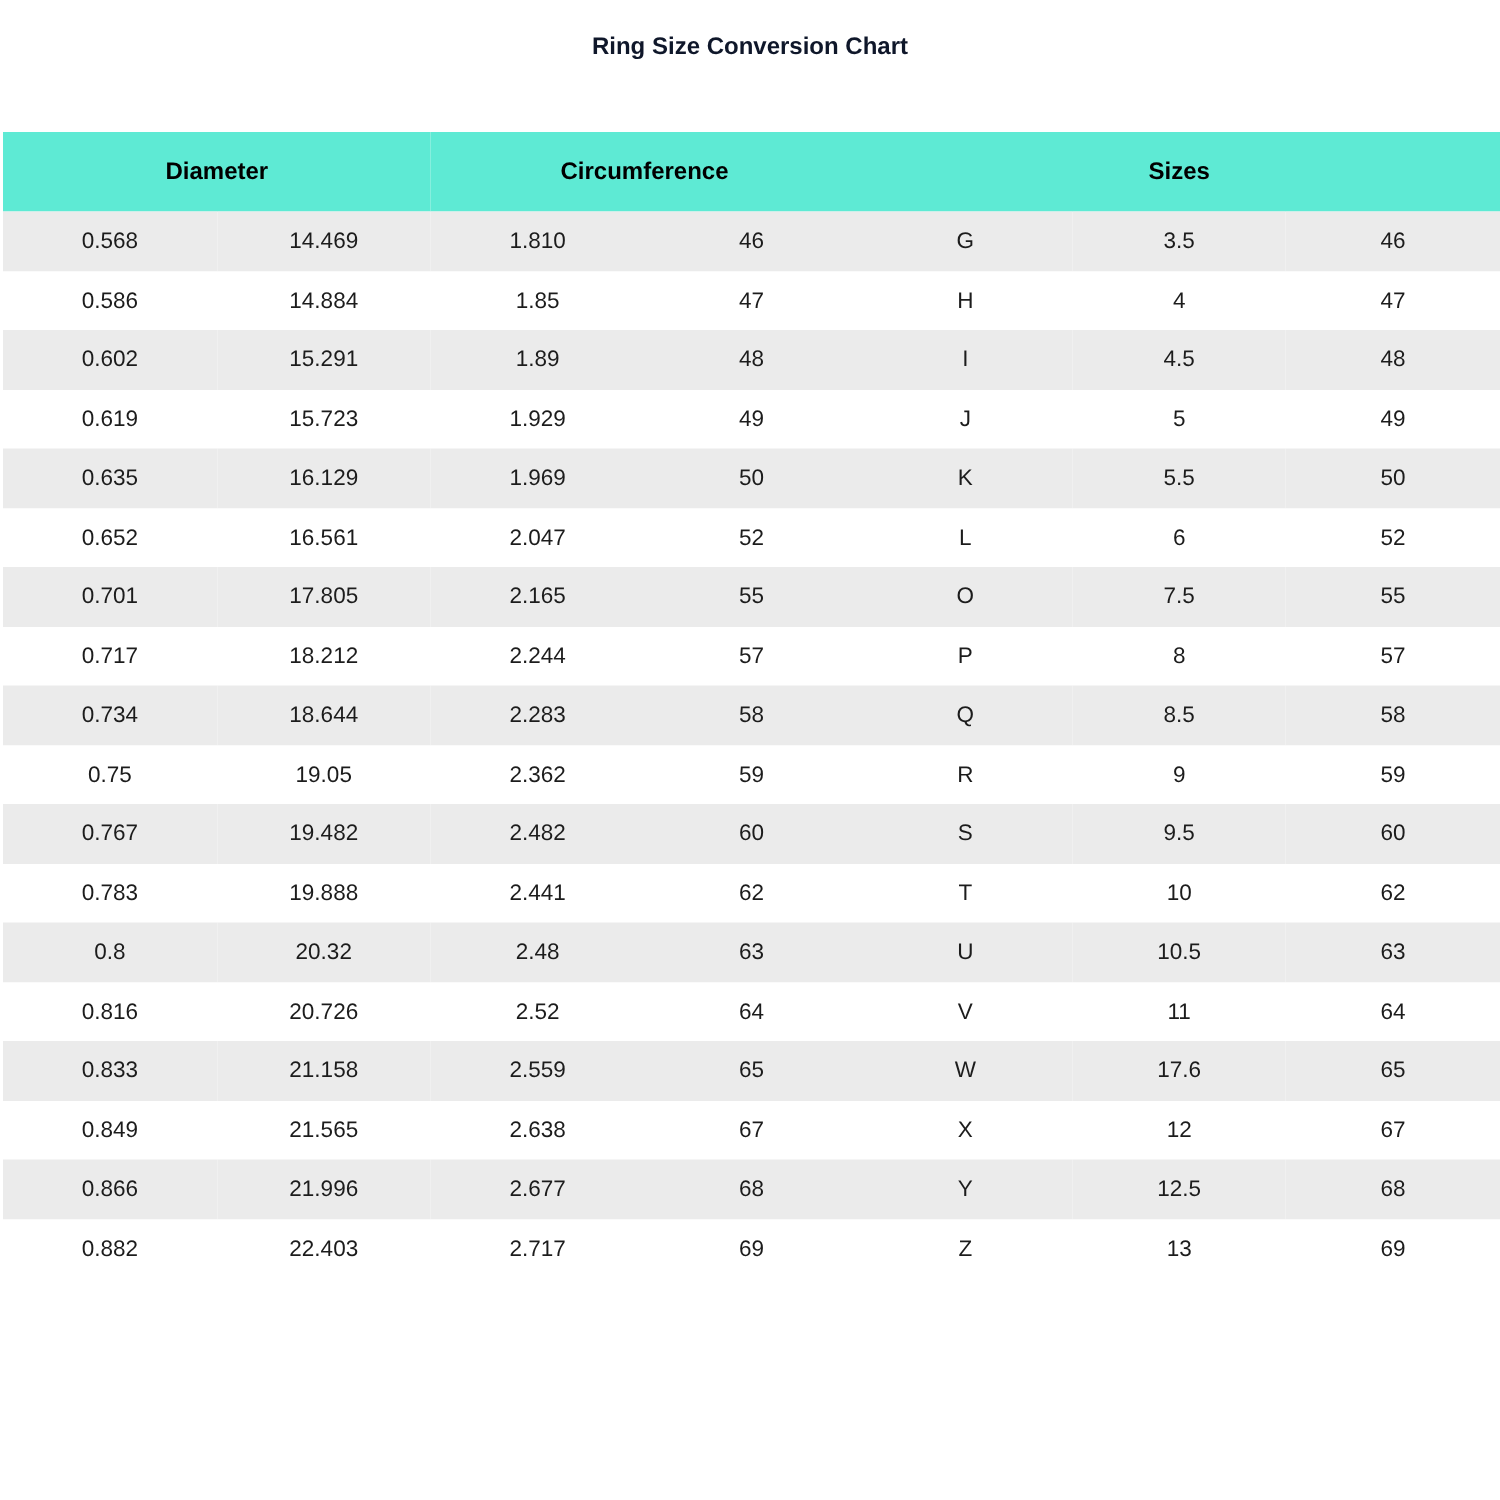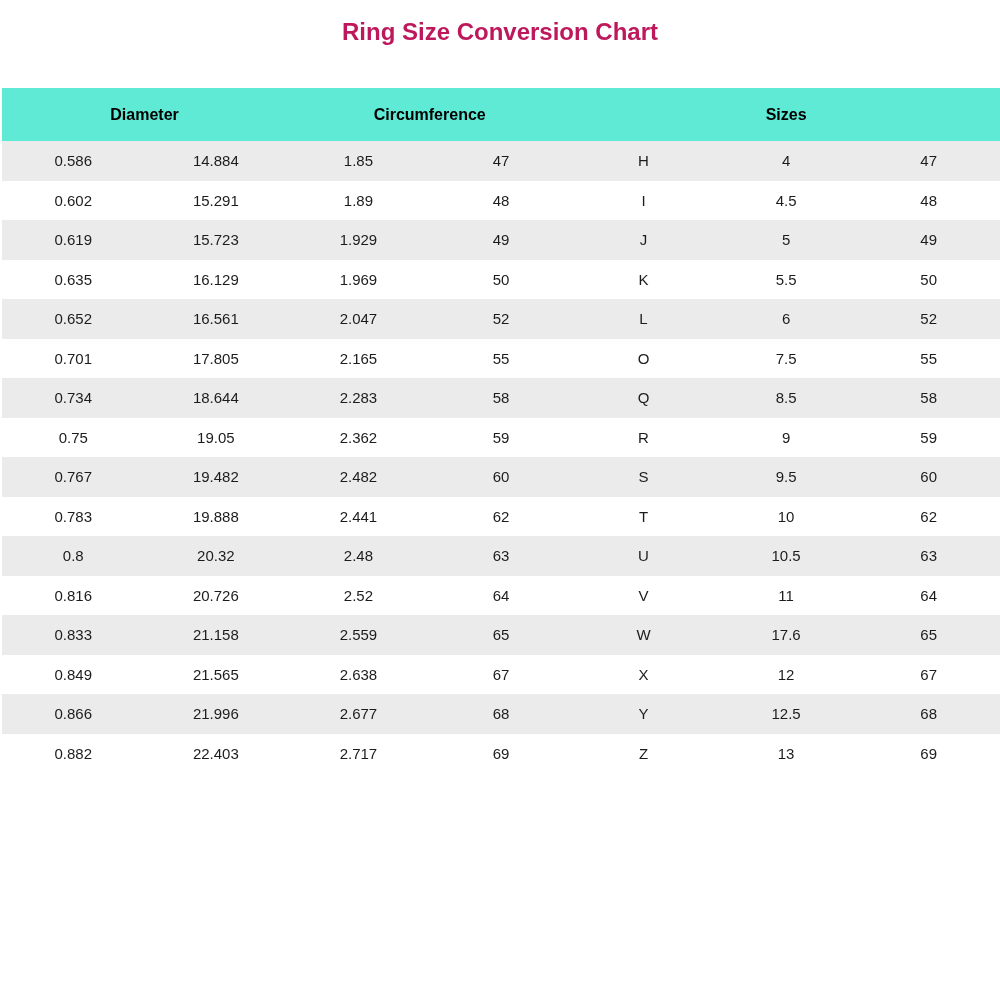--- a/index.html
+++ b/index.html
@@ -7,23 +7,23 @@
     width: 1000px;
     height: 1000px;
     background: #ffffff;
     font-family: "Liberation Sans", sans-serif;
     color: #1c1c1c;
     overflow: hidden;
   }
   .page-title {
     margin-top: 20px;
     text-align: center;
-    font-size: 24px;
+    font-size: 16px;
     font-weight: bold;
-    color: #be185d;
+    color: #0f172a;
     line-height: 24px;
   }
   table.ring-table {
     margin-top: 44px;
     margin-left: 2px;
     width: 998px;
     border-collapse: collapse;
     table-layout: fixed;
   }
   table.ring-table th, table.ring-table td {
@@ -62,20 +62,29 @@
 <table class="ring-table">
   <thead>
     <tr class="group-header-row">
       <th colspan="2">Diameter</th>
       <th colspan="2">Circumference</th>
       <th colspan="3">Sizes</th>
     </tr>
   </thead>
   <tbody>
       <tr>
+        <td>0.568</td>
+        <td>14.469</td>
+        <td>1.810</td>
+        <td>46</td>
+        <td>G</td>
+        <td>3.5</td>
+        <td>46</td>
+      </tr>
+      <tr>
         <td>0.586</td>
         <td>14.884</td>
         <td>1.85</td>
         <td>47</td>
         <td>H</td>
         <td>4</td>
         <td>47</td>
       </tr>
       <tr>
         <td>0.602</td>
@@ -116,20 +125,29 @@
       <tr>
         <td>0.701</td>
         <td>17.805</td>
         <td>2.165</td>
         <td>55</td>
         <td>O</td>
         <td>7.5</td>
         <td>55</td>
       </tr>
       <tr>
+        <td>0.717</td>
+        <td>18.212</td>
+        <td>2.244</td>
+        <td>57</td>
+        <td>P</td>
+        <td>8</td>
+        <td>57</td>
+      </tr>
+      <tr>
         <td>0.734</td>
         <td>18.644</td>
         <td>2.283</td>
         <td>58</td>
         <td>Q</td>
         <td>8.5</td>
         <td>58</td>
       </tr>
       <tr>
         <td>0.75</td>

